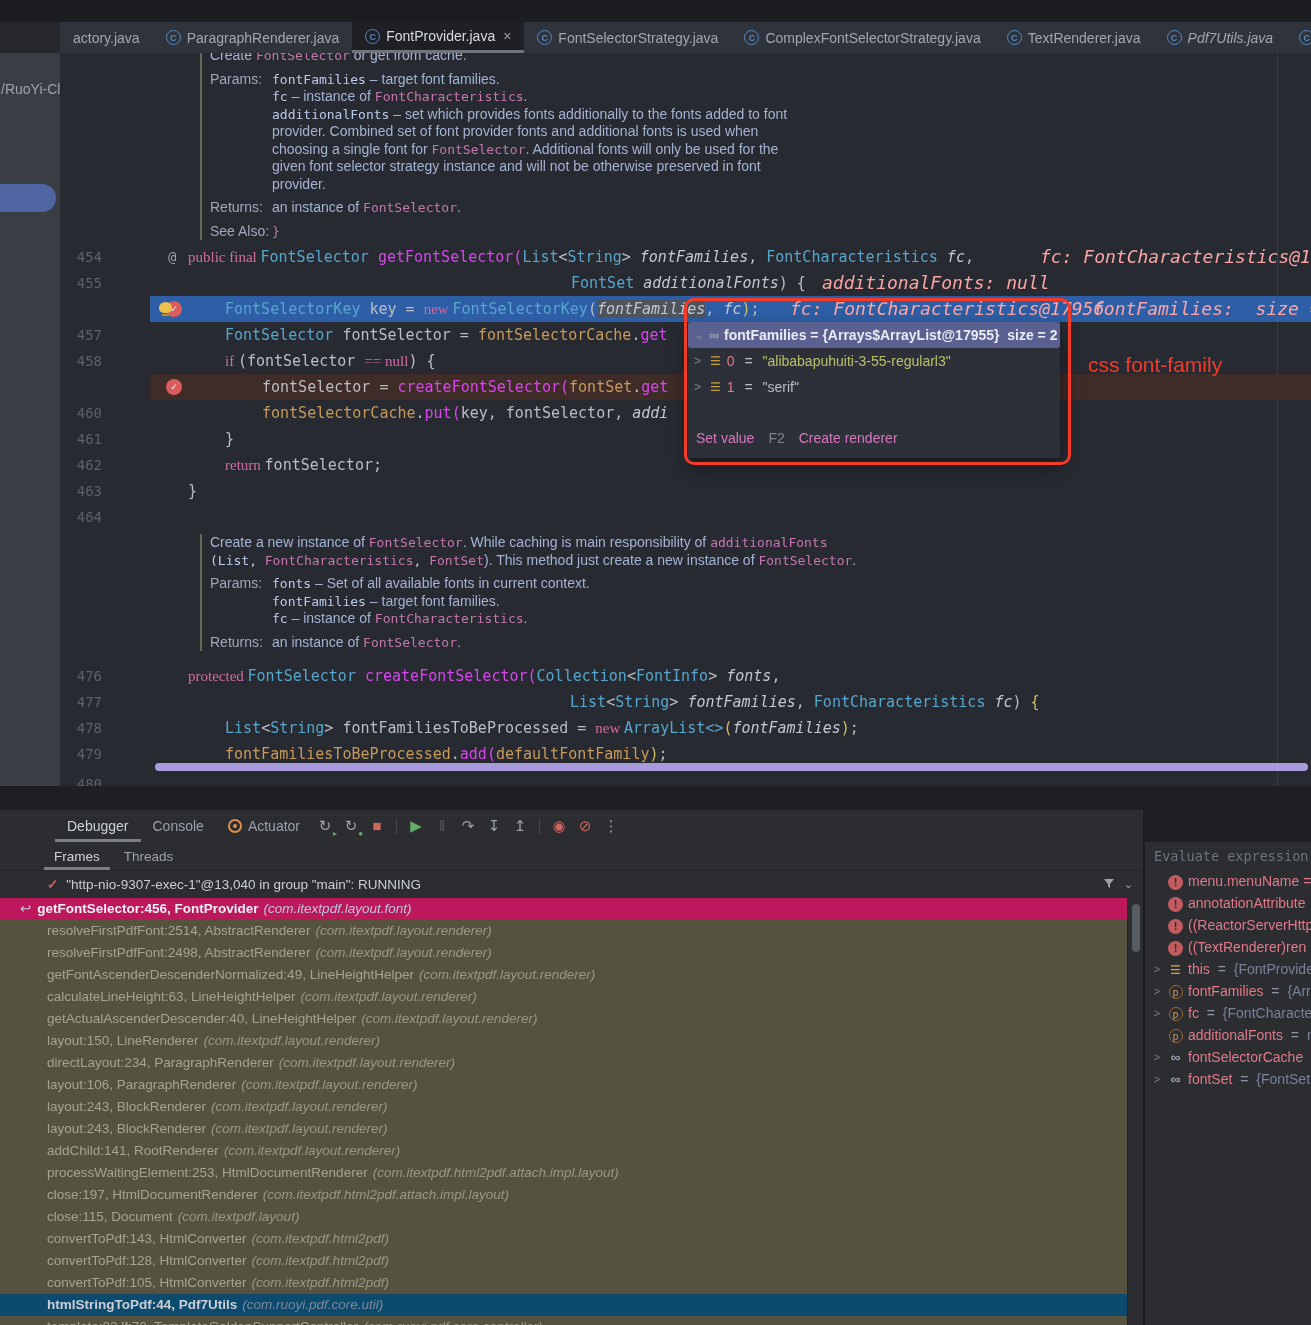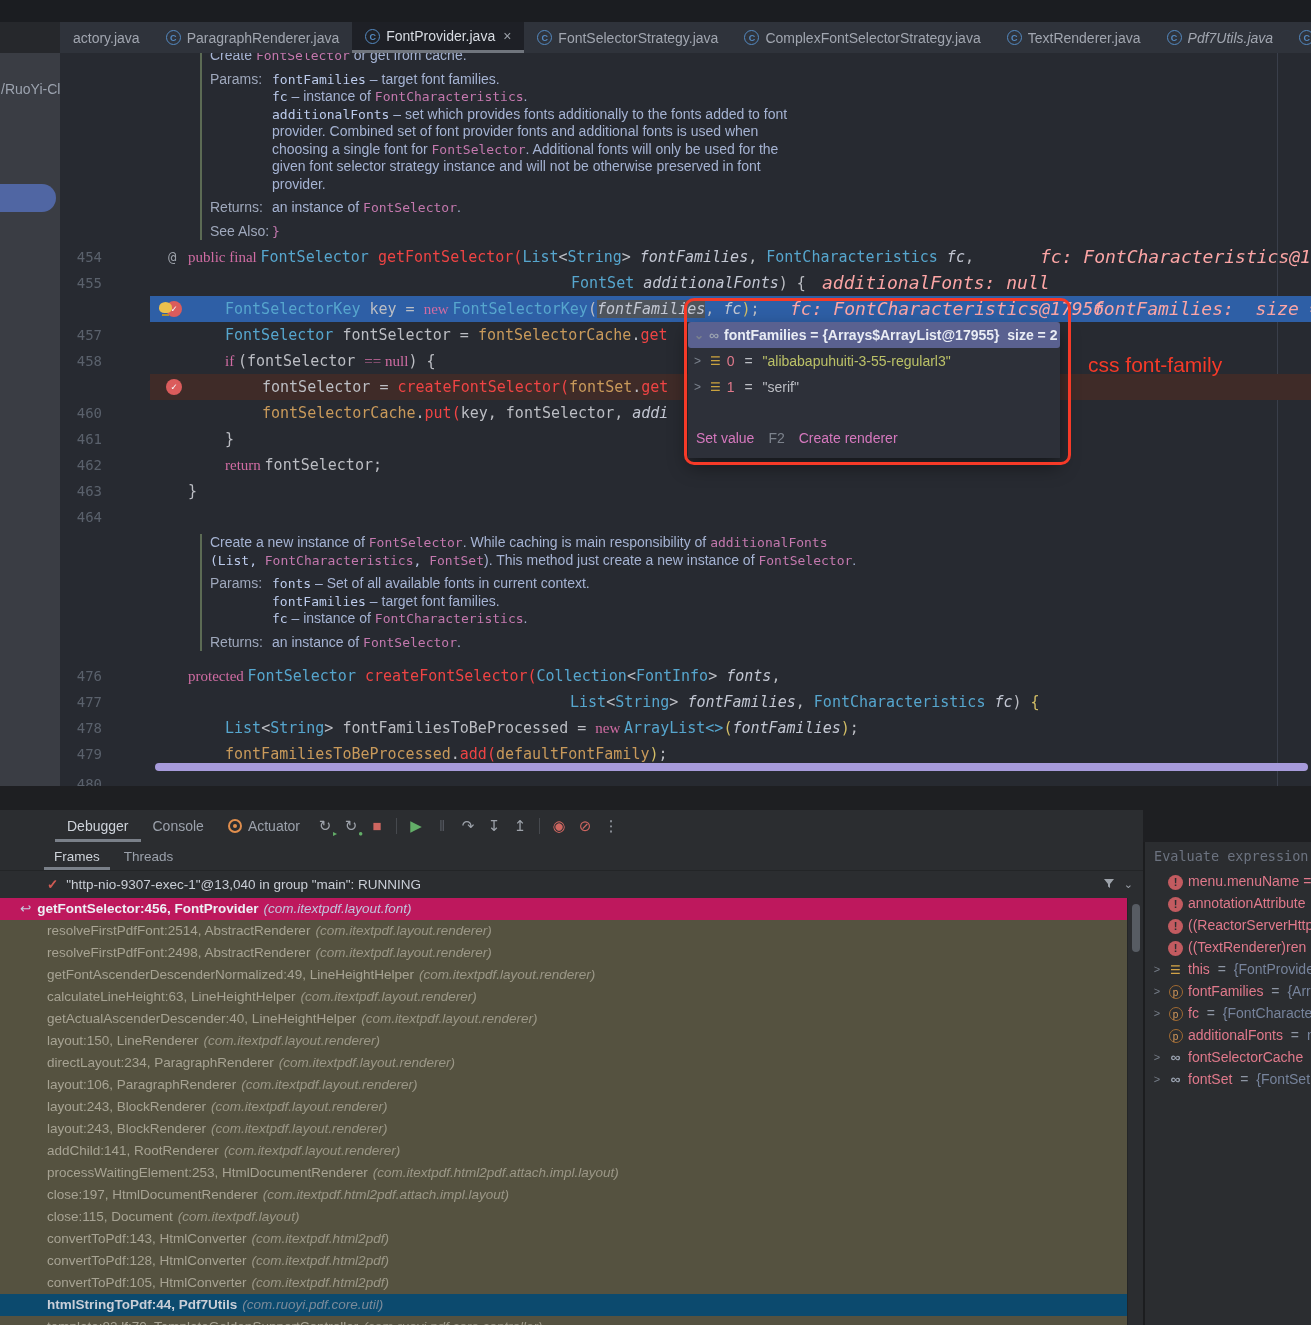--- a/index.html
+++ b/index.html
@@ -40,21 +40,21 @@
   .crow .rowbg{position:absolute;left:90px;right:0;top:0;bottom:0;}
   .rowbg.exec{background:#2E5FA6;}
   .rowbg.bp{background:#3F2B28;}
   .cnum{position:absolute;left:0;width:42px;text-align:right;color:#5A616C;font-size:14px;}
   .gat{position:absolute;left:108px;color:#9DA2AA;font-size:14px;}
   .bpdot{position:absolute;left:106px;top:5px;width:16px;height:16px;border-radius:50%;background:#DB5C5C;
          color:#F5F7F9;font-size:10px;line-height:16px;text-align:center;font-weight:bold;}
   .bulb{position:absolute;left:99px;top:6px;width:13px;height:11px;background:#ECC04D;border-radius:50% 50% 42% 42%;}
   .bulb::after{content:"";position:absolute;left:3px;right:3px;bottom:-3px;height:2px;background:#B5912F;}
   .ccode{position:relative;margin-left:90px;color:#BCBEC4;}
-  .s-kw{color:#D06CA3;font-family:Liberation Serif, serif;} .s-cls{color:#56A6CE;} .s-mth{color:#ef4444;} .s-fld{color:#C99A5B;}
+  .s-kw{color:#D06CA3;font-family:Liberation Serif, serif;} .s-cls{color:#56A6CE;} .s-mth{color:#d946ef;} .s-fld{color:#C99A5B;}
   .s-par{color:#C3C7D3;font-style:italic;} .s-pln{color:#BCBEC4;} .s-yel{color:#D3BE66;}
   .s-parhl{color:#C3C7D3;font-style:italic;background:#4E545C;}
   .chint{position:absolute;top:0;color:#fca5a5;font-style:italic;font-size:18px;white-space:pre;}
 
   .hscroll{position:absolute;left:95px;top:710px;right:3px;height:8px;border-radius:4px;background:#A79BDB;}
 
   
   .popup{position:absolute;left:628px;top:269px;width:372px;height:136px;background:#2D3039;z-index:5;
          font-family:"Liberation Sans",sans-serif;font-size:14px;box-shadow:0 8px 18px rgba(0,0,0,.45);}
   .pheader{height:26px;display:flex;align-items:center;background:#5A6190;border-radius:3px;color:#E9ECF4;font-weight:bold;padding:0 6px;gap:5px;white-space:pre;}

